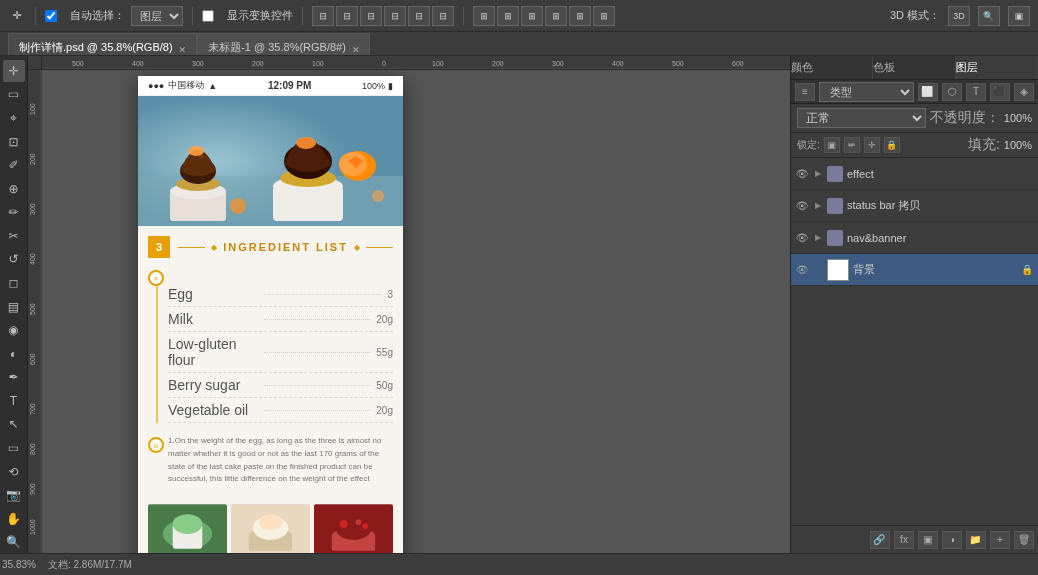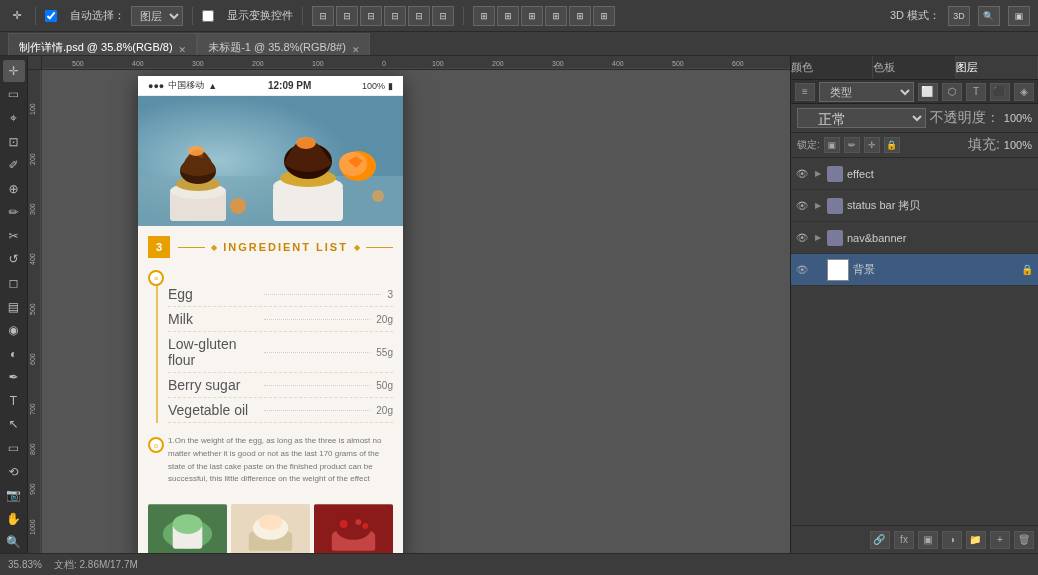--- a/index.html
+++ b/index.html
@@ -203,22 +203,22 @@
       padding: 4px 6px;
       display: flex;
       align-items: center;
       gap: 4px;
       border-bottom: 1px solid #2a2a2a;
     }
     .layer-dropdown {
       background: #4a4a4a;
       border: 1px solid #666;
       color: #ccc;
-      font-size: 14px;
-      padding: 1px 16px;
+      font-size: 12px;
+      padding: 1px 4px;
       height: 20px;
       flex: 1;
     }
     .opacity-label {
       color: #aaa;
       font-size: 14px;
     }
     .opacity-value {
       color: #ccc;
       font-size: 11px;
@@ -511,21 +511,21 @@
       border-radius: 2px;
       overflow: hidden;
     }
 
     
     .bottom-bar {
       height: 22px;
       background: #3c3c3c;
       display: flex;
       align-items: center;
-      padding: 0 8px;
+      padding: 0 2px;
       gap: 12px;
       border-top: 1px solid #2a2a2a;
     }
     .bottom-text {
       color: #aaa;
       font-size: 10px;
     }
   </style>
 </head>
 <body>

